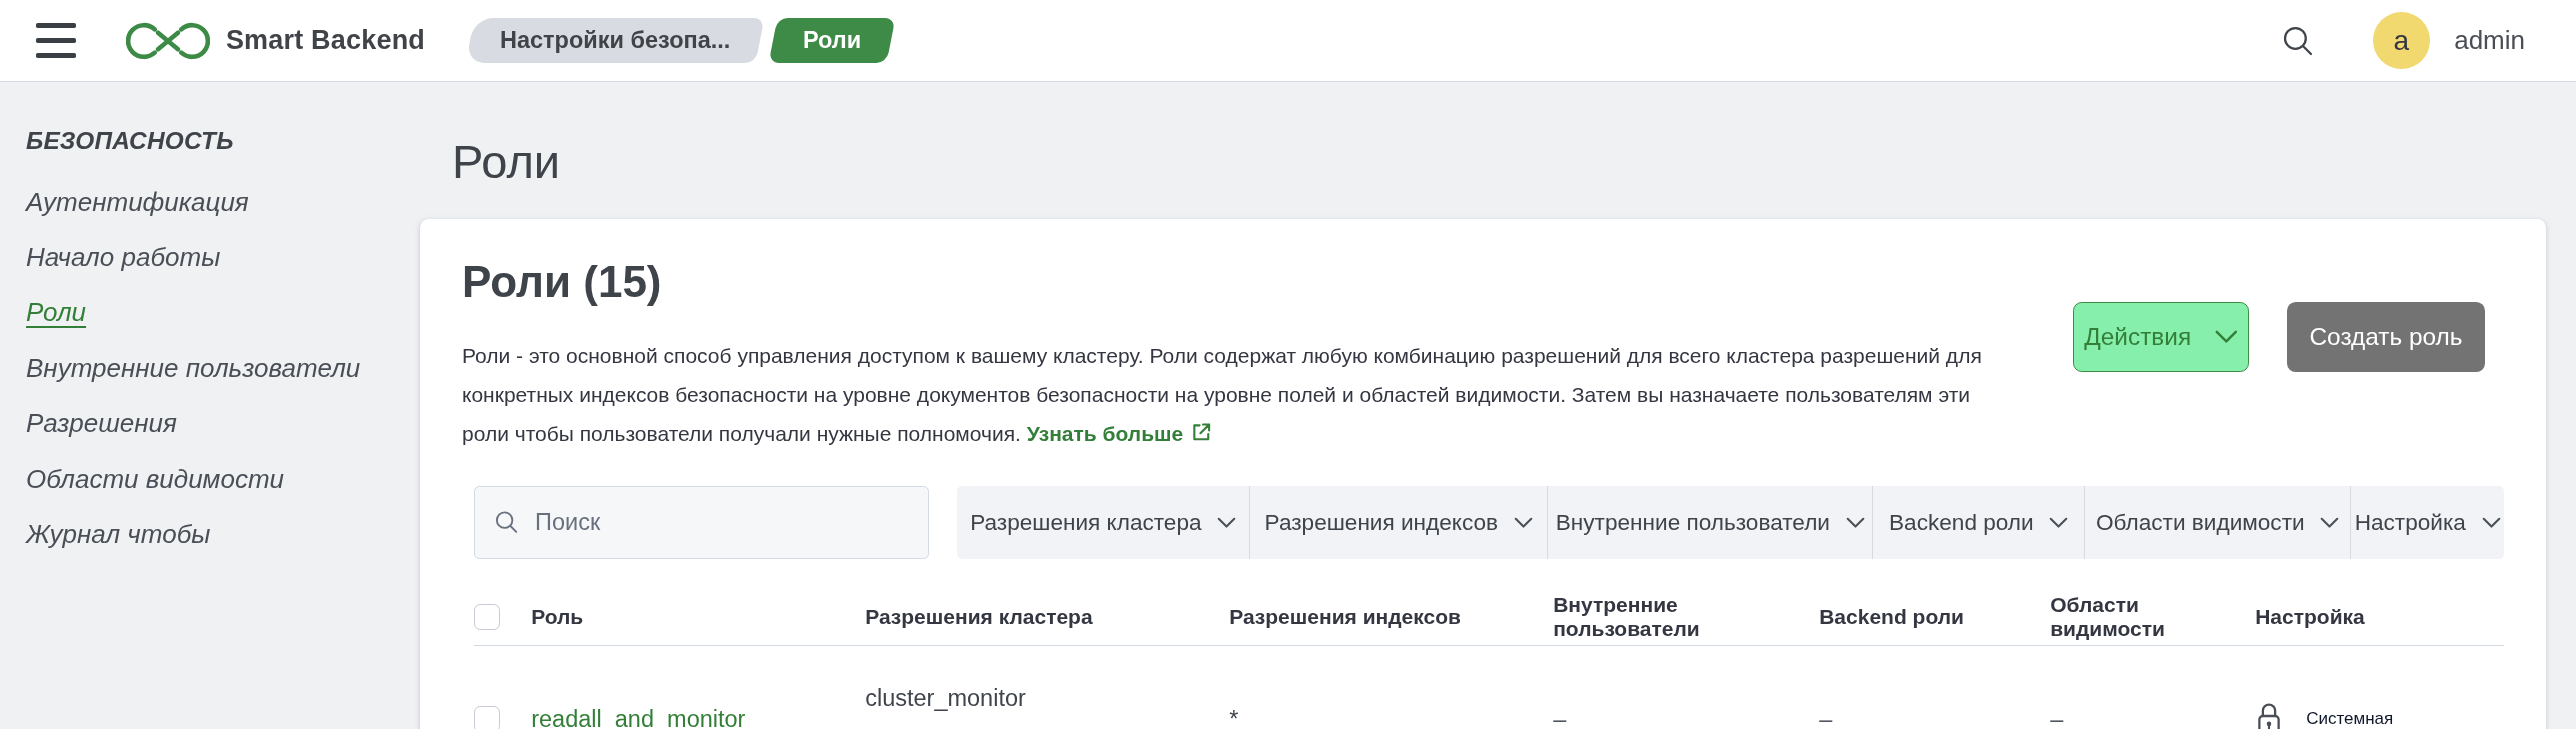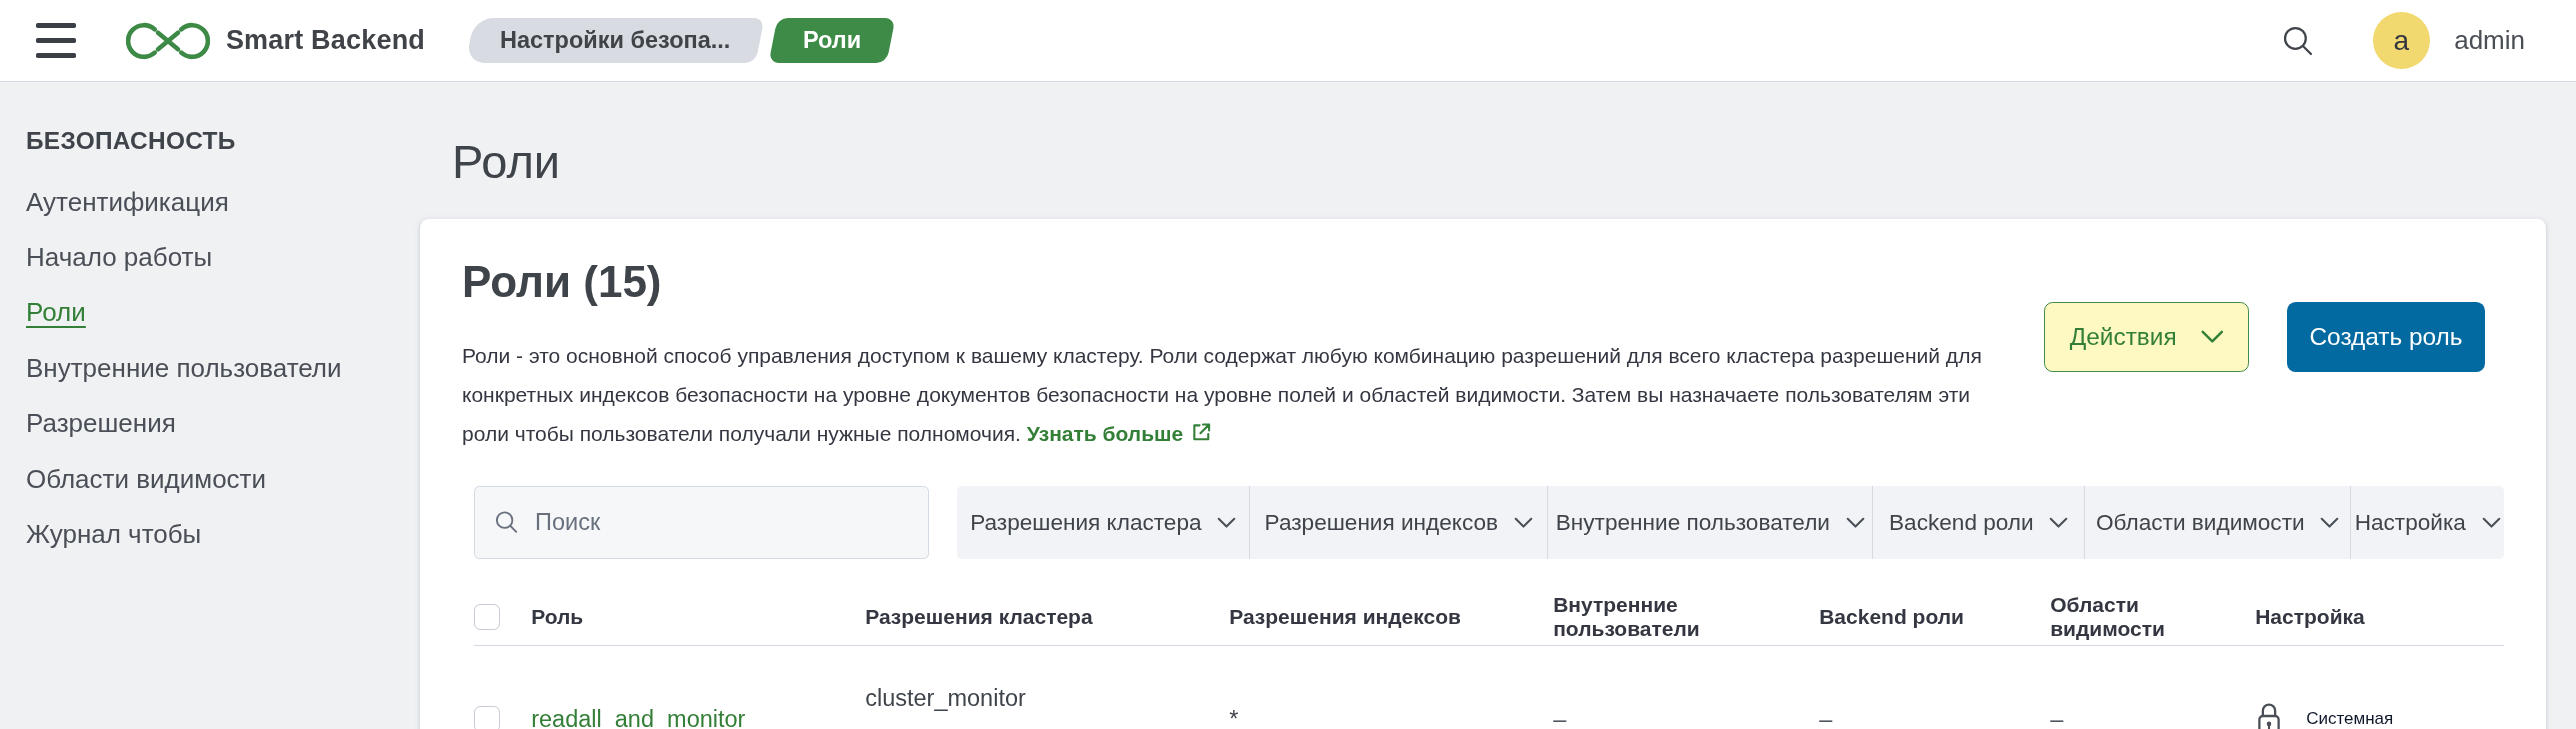--- a/index.html
+++ b/index.html
@@ -29,21 +29,21 @@
   .crumb.gray { background:#d8dce2; color:#404449; border-radius:19px 10.4px 10.4px 19px; }
   .crumb.green { background:#3d8b46; color:#ffffff; }
   .topbar-right { margin-left:auto; display:flex; align-items:center; }
   .hdr-search { cursor:pointer; margin-right:56px; display:flex; }
   .avatar { width:57px; height:57px; border-radius:50%; background:#f1d86f;
             display:flex; align-items:center; justify-content:center;
             font-size:28px; color:#343741; cursor:pointer; }
   .user-name { margin-left:24.4px; margin-right:20px; font-size:26px; color:#4a4e55; cursor:pointer; }
 
   
-  .sidebar { position:absolute; left:0; top:82px; width:409px; bottom:0; padding:45px 26px 0 26px; }
+  .sidebar { position:absolute; left:0; top:82px; width:409px; bottom:0; padding:45px 26px 0 26px;font-style:italic; }
   .sidebar h3 { font-size:24.4px; font-weight:700; color:#3f434a; margin-bottom:30px; letter-spacing:0.3px; }
   .nav-item { font-size:26px; color:#4a4f57; margin-bottom:21px; padding:1.7px 0; cursor:pointer; white-space:nowrap; }
   .nav-item.active { color:#337f37; text-decoration:underline; text-underline-offset:5.2px; }
 
   
   .main { position:absolute; left:420px; right:30px; top:82px; bottom:0; }
   .page-title { margin:52px 0 0 32px; font-size:47px; font-weight:400; color:#3f434a; }
 
   .panel {
     margin-top:30px; background:#ffffff; border-radius:8.7px;
@@ -51,22 +51,22 @@
     padding:38px 42px 52px 42px; min-height:488px;
   }
   .panel-head { display:flex; justify-content:space-between; align-items:flex-start; }
   .panel-heading { font-size:44px; font-weight:700; color:#3f434a; }
   .panel-desc { margin-top:29px; max-width:1550px; font-size:21px; line-height:39px; color:#343741; }
   .learn-more { color:#337f37; font-weight:700; text-decoration:none; cursor:pointer; white-space:nowrap; }
   .ext-icon { margin-left:7px; vertical-align:-2.6px; }
   .head-buttons { display:flex; gap:38px; margin-top:45px; margin-right:19px; }
   .btn { height:70px; border-radius:8.7px; font-family:inherit; font-size:24.4px; cursor:pointer;
          display:flex; align-items:center; justify-content:center; }
-  .btn-outline { width:205px; background:#fef9c3; border:1.7px solid #3d8b46; color:#337f37; gap:24px; }
-  .btn-fill { width:198px; background:#0369a1; border:none; color:#ffffff; }
+  .btn-outline { width:176px; background:#86efac; border:1.7px solid #3d8b46; color:#337f37; gap:24px; }
+  .btn-fill { width:198px; background:#737373; border:none; color:#ffffff; }
 
   
   .controls { display:flex; margin-top:33px; margin-left:12.2px; height:73px; }
   .search-box { width:455px; background:#f5f7f9; border:0.9px solid #d3dae6; border-radius:5.2px;
                 display:flex; align-items:center; padding:0 18px; }
   .search-box input { border:none; outline:none; background:transparent; font-family:inherit;
                       font-size:23.5px; color:#343741; margin-left:14px; width:100%; }
   .search-box input::placeholder { color:#69707d; }
   .filterbar { margin-left:28px; flex:1; display:flex; background:#f1f3f6; border-radius:5.2px; overflow:hidden; }
   .filter { display:flex; align-items:center; justify-content:center; gap:15.7px; cursor:pointer;

